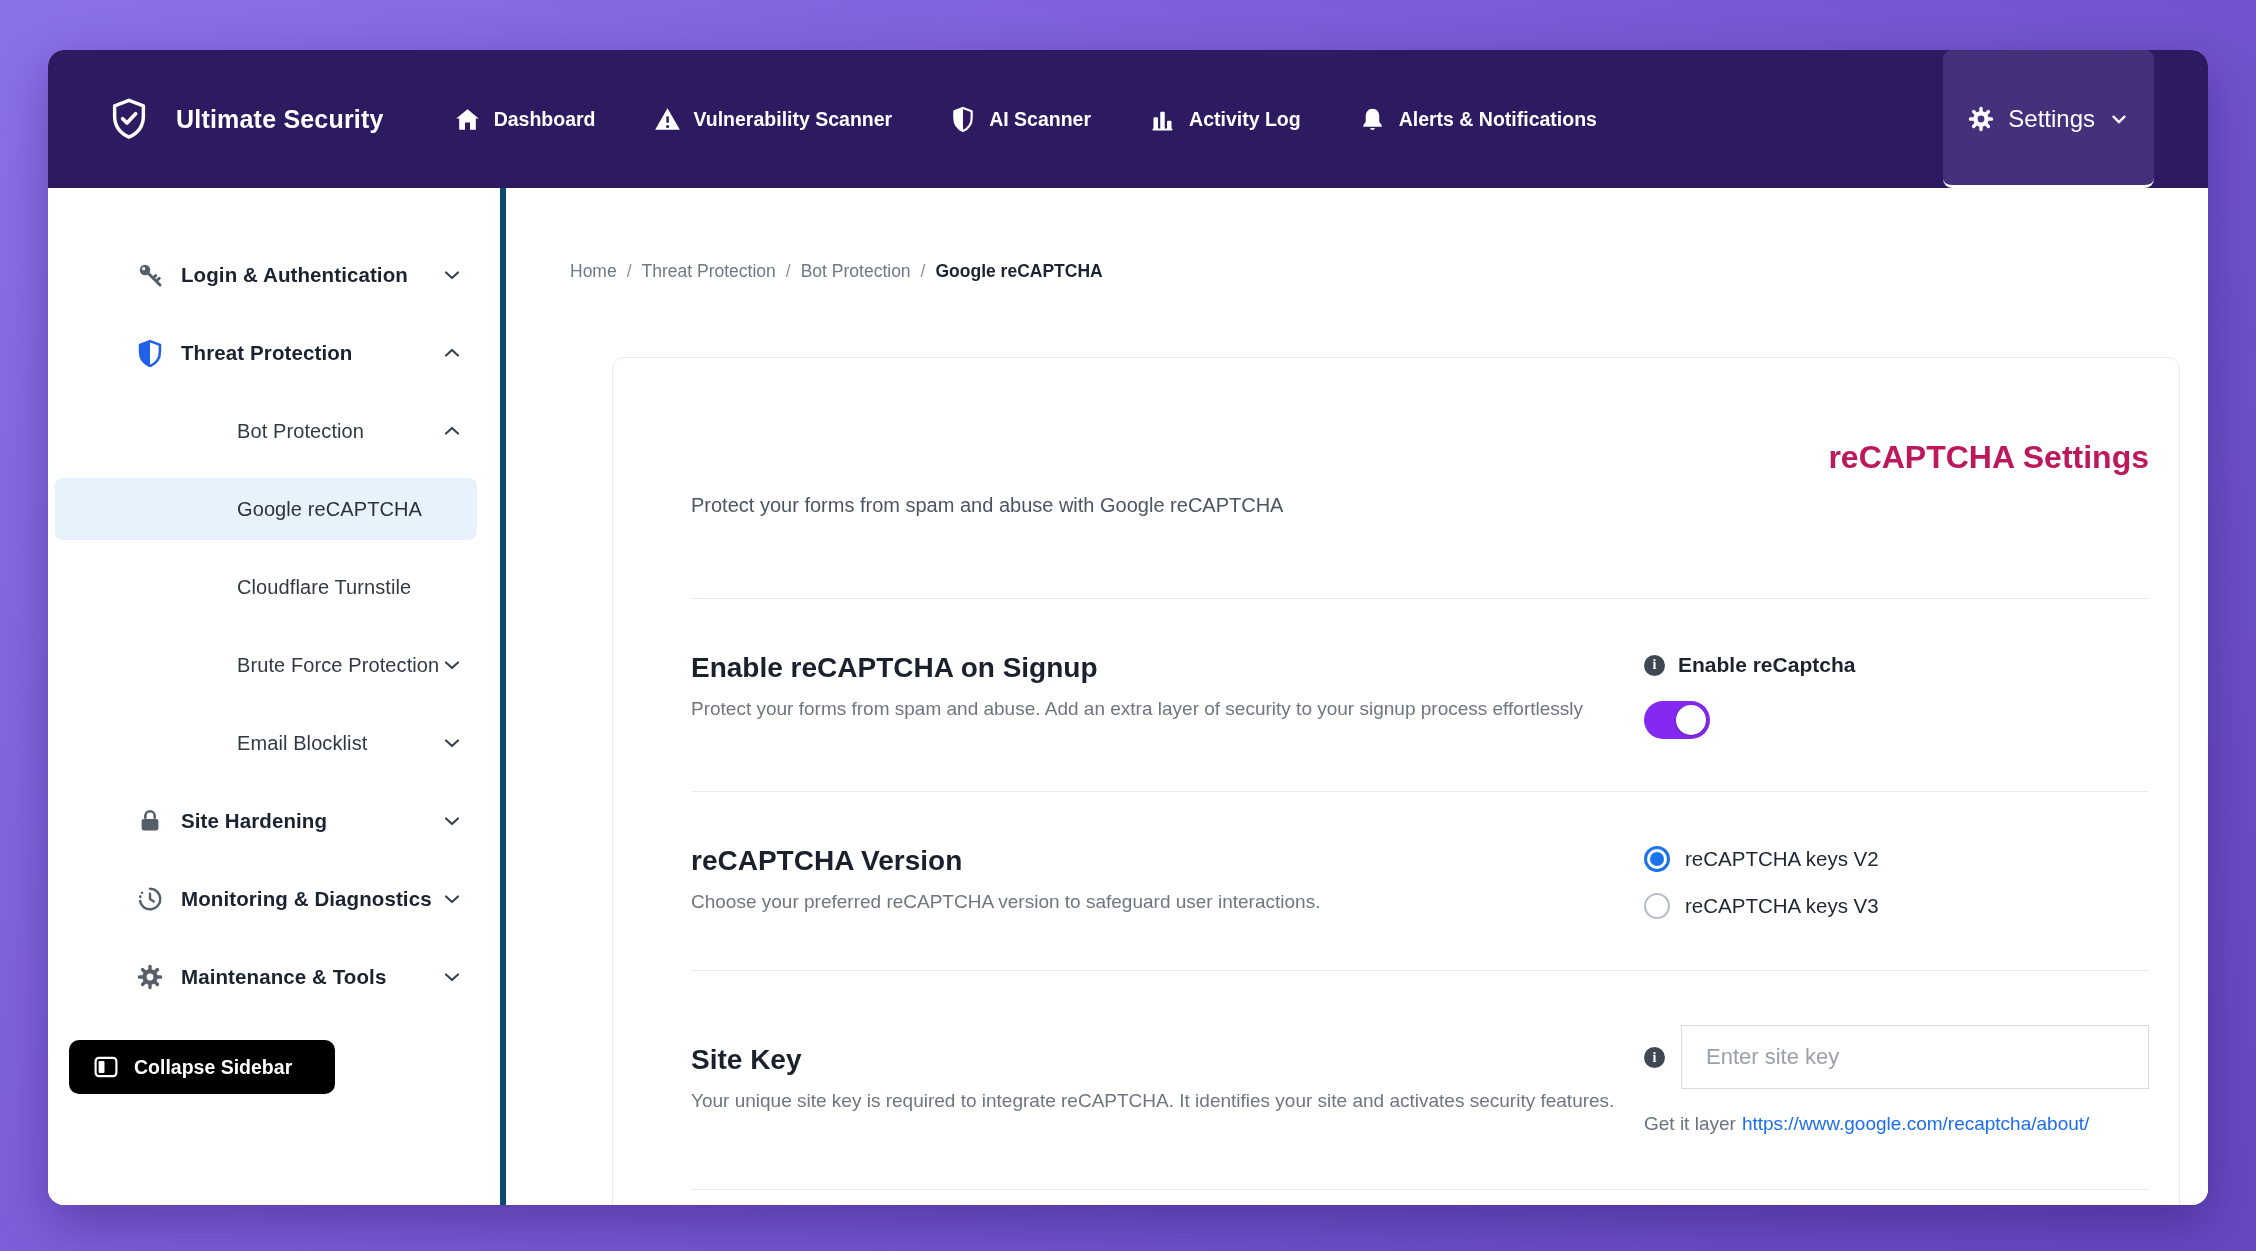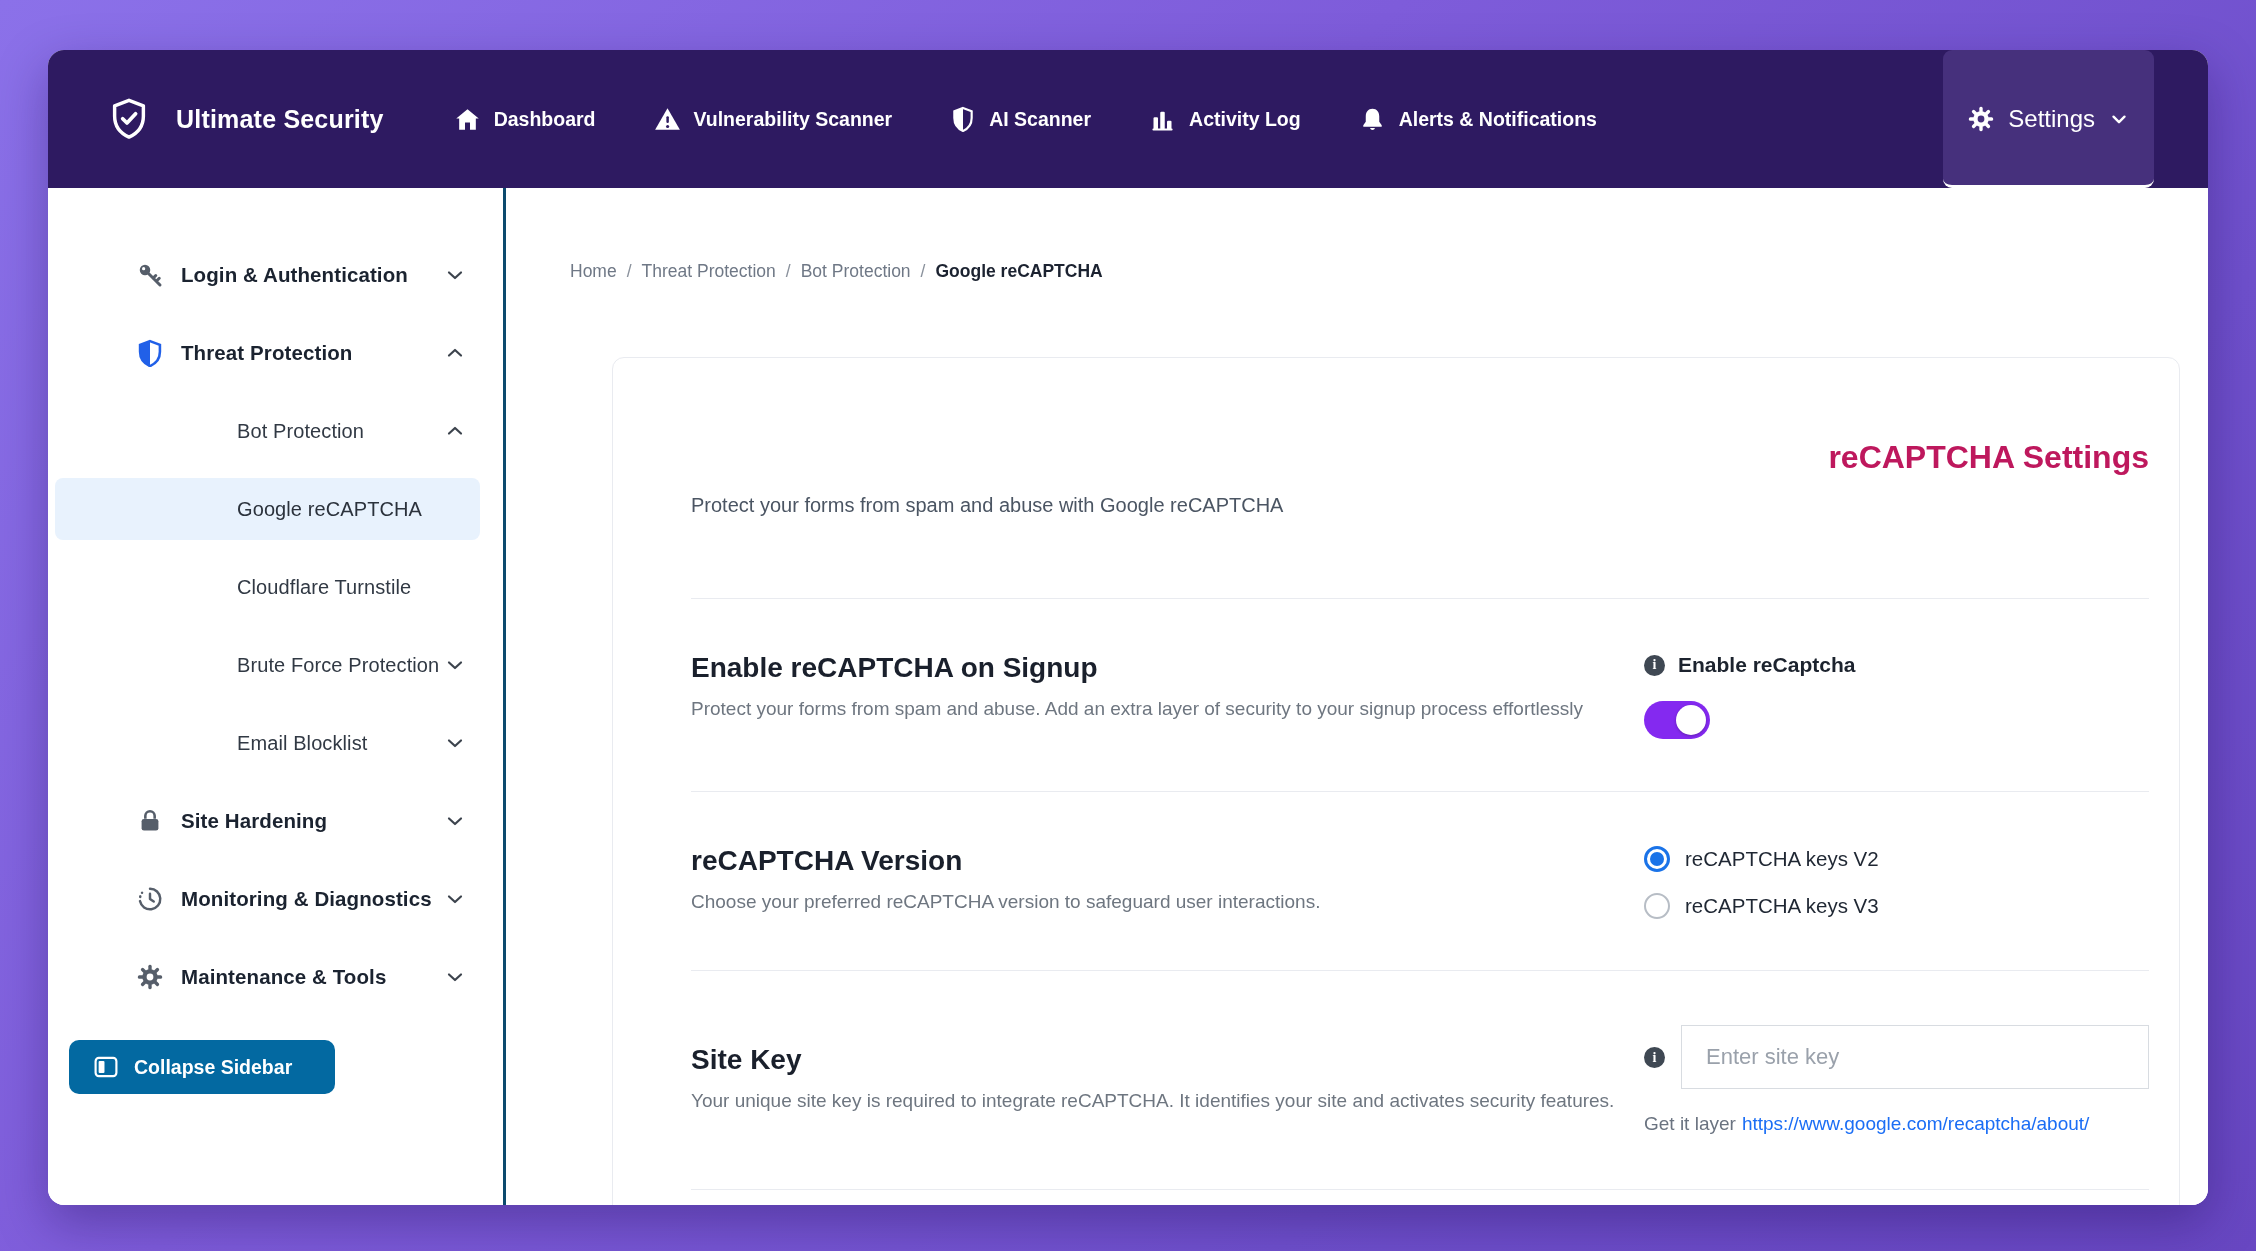--- a/index.html
+++ b/index.html
@@ -28,33 +28,33 @@
   .nav-item .lbl{font-size:19.5px;font-weight:bold;}
   .settings-btn{
     margin-left:auto;display:flex;align-items:center;gap:13px;
     background:#46307c;border-bottom:3px solid #ffffff;border-radius:9px;
     padding:16px 24px 13px 24px;cursor:pointer;white-space:nowrap;
   }
   .settings-btn .lbl{font-size:24px;font-weight:normal;}
   
   .app-body{flex:1;display:flex;min-height:0;}
   .sidebar{
-    width:458px;flex:0 0 458px;border-right:3px solid #0c4a6e;
+    width:458px;flex:0 0 458px;border-right:6px solid #0c4a6e;
     padding-top:48px;box-sizing:border-box;background:#fff;
   }
   .si{display:flex;align-items:center;height:78px;position:relative;cursor:pointer;}
   .si .s-icon{position:absolute;left:84px;width:36px;display:flex;justify-content:center;align-items:center;}
   .si .label{margin-left:133px;font-size:20.5px;color:#1b2330;font-weight:bold;letter-spacing:.1px;}
   .si.l2 .label,.si.l3 .label{margin-left:189px;font-weight:normal;color:#313944;font-size:20px;}
   .si .chev{position:absolute;right:36px;display:flex;}
   .si.active{height:62px;margin:8px 23px 8px 7px;background:#e8f2fd;border-radius:8px;}
   .si.active .label{margin-left:182px;color:#2b323c;}
   .collapse-btn{
     margin:24px 0 0 21px;width:266px;height:54px;box-sizing:border-box;
-    background:#0369a1;border-radius:10px;display:flex;align-items:center;gap:15px;
+    background:#000000;border-radius:10px;display:flex;align-items:center;gap:15px;
     padding:0 24px;cursor:pointer;
   }
   .collapse-btn .lbl{color:#fff;font-size:19.5px;font-weight:bold;}
   
   .main{flex:1;background:#fff;padding:73px 28px 0 64px;box-sizing:border-box;min-width:0;}
   .breadcrumb{display:flex;align-items:center;font-size:17.5px;color:#6f7886;white-space:nowrap;}
   .breadcrumb .sep{margin:0 10px;color:#8a919c;}
   .breadcrumb .bc{cursor:pointer;}
   .breadcrumb .current{color:#1b2230;font-weight:bold;}
   .card{

